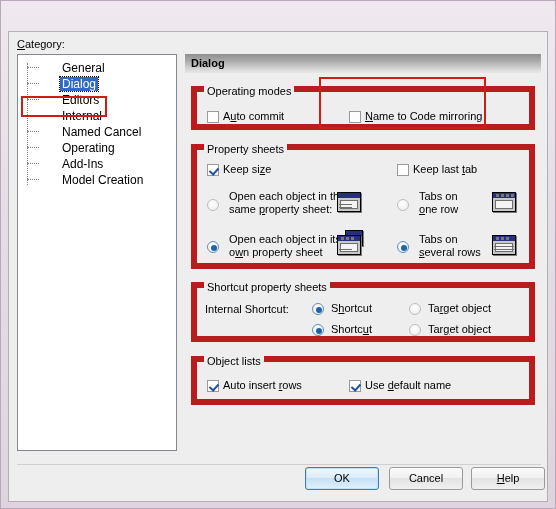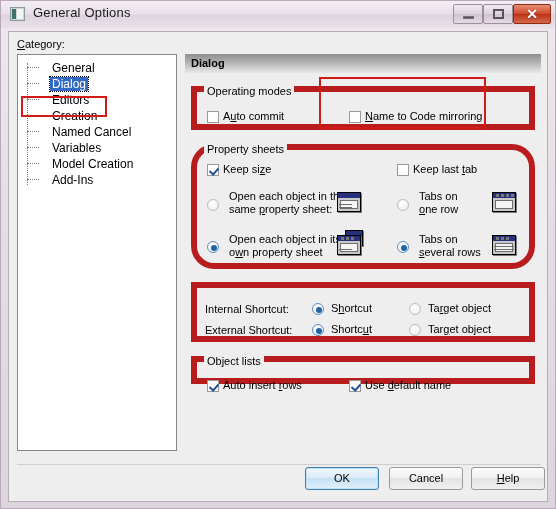--- a/index.html
+++ b/index.html
@@ -51,21 +51,21 @@
   }
   #category-label{position:absolute;left:8px;top:6px;font-size:11px;}
   #category-label u{text-decoration:underline;}
   
   #tree{
     position:absolute;left:8px;top:22px;width:160px;height:397px;
     background:#fff;border:1px solid #828790;box-sizing:border-box;
     overflow:hidden;
   }
   .tree-item{
-    position:relative;height:16px;line-height:16px;padding-left:32px;
+    position:relative;height:16px;line-height:16px;padding-left:42px;
     font-size:12px;white-space:nowrap;cursor:default;
   }
   .tree-item .dash{
     position:absolute;left:9px;top:7px;width:12px;height:1px;
     border-top:1px dotted #808080;
   }
   .tree-stem{
     position:absolute;left:9px;top:8px;width:1px;height:122px;
     border-left:1px dotted #808080;
   }
@@ -146,89 +146,72 @@
     box-shadow:0 0 0 1px #bfe0f5 inset;
   }
   #cancel-button{left:388px;}
   #help-button{left:470px;}
 </style>
 </head>
 <body>
 
 <div id="window">
 
-  <div id="titlebar">
-    <div id="title-icon">
-      <div class="left"></div>
-        <div class="right"></div>
-    </div>
-    <div id="title-text">General Options</div>
-
-    <div class="winbtn" id="btn-min">
-      <div class="glyph"></div>
-    </div>
-    <div class="winbtn" id="btn-max">
-      <div class="glyph"></div>
-    </div>
-    <div class="winbtn" id="btn-close">
-      <div class="glyph">✕</div>
-    </div>
-  </div>
 
   <div id="client">
 
     <div id="category-label"><u>C</u>ategory:</div>
 
     <div id="tree">
       <div class="tree-stem"></div>
       <div style="padding-top:5px">
         <div class="tree-item">
           <span class="dash"></span><span class="lbl">General</span>
         </div>
         <div class="tree-item selected">
           <span class="dash"></span><span class="lbl">Dialog</span>
         </div>
         <div class="tree-item">
           <span class="dash"></span><span class="lbl">Editors</span>
         </div>
         <div class="tree-item">
-          <span class="dash"></span><span class="lbl">Creation</span>
+          <span class="dash"></span><span class="lbl">Internal</span>
         </div>
         <div class="tree-item">
           <span class="dash"></span><span class="lbl">Named Cancel</span>
         </div>
         <div class="tree-item">
-          <span class="dash"></span><span class="lbl">Variables</span>
+          <span class="dash"></span><span class="lbl">Operating</span>
+        </div>
+        <div class="tree-item">
+          <span class="dash"></span><span class="lbl">Add-Ins</span>
         </div>
         <div class="tree-item">
           <span class="dash"></span><span class="lbl">Model Creation</span>
-        </div>
-        <div class="tree-item">
-          <span class="dash"></span><span class="lbl">Add-Ins</span>
         </div>
       </div>
     </div>
     <div id="dialog-highlight"></div>
 
     <div id="pane">
 
       <div id="pane-header">
         <span>Dialog</span>
       </div>
 
       <div class="group" style="left:6px;top:32px;width:344px;height:44px;">
         <div class="group-title">Operating modes</div>
         <div class="cb" style="left:10px;top:19px;"></div>
         <div class="ctl-label" style="left:26px;top:18px;">A<u>u</u>to commit</div>
 
         <div class="cb" style="left:152px;top:19px;"></div>
         <div class="ctl-label" style="left:168px;top:18px;"><u>N</u>ame to Code mirroring</div>
       </div>
 
-      <div class="group" style="left:6px;top:90px;width:344px;height:125px;border-radius:23px;">
+      <div class="group" style="left:6px;top:90px;width:344px;height:125px;">
         <div class="group-title">Property sheets</div>
 
         <div class="cb checked" style="left:10px;top:14px;"></div>
         <div class="ctl-label" style="left:26px;top:13px;">Keep si<u>z</u>e</div>
 
         <div class="cb" style="left:200px;top:14px;"></div>
         <div class="ctl-label" style="left:216px;top:13px;">Keep last <u>t</u>ab</div>
 
         <div class="rb off" style="left:10px;top:49px;"></div>
         <div class="ctl-label" style="left:32px;top:40px;">
@@ -286,35 +269,35 @@
               <i style="left:7px"></i>
               <i style="left:12px"></i>
             </div>
           <div class="body"></div>
           <div class="ln" style="top:10px;width:20px;"></div>
           <div class="ln" style="top:13px;width:20px;"></div>
         </div>
       </div>
 
       <div class="group" style="left:6px;top:228px;width:344px;height:60px;">
+        <div class="group-title">Shortcut property sheets</div>
 
         <div class="ctl-label" style="left:8px;top:15px;">Internal Shortcut:</div>
         <div class="rb on" style="left:115px;top:15px;"></div>
         <div class="ctl-label" style="left:134px;top:14px;">S<u>h</u>ortcut</div>
         <div class="rb off" style="left:212px;top:15px;"></div>
         <div class="ctl-label" style="left:231px;top:14px;">Ta<u>r</u>get object</div>
 
-        <div class="ctl-label" style="left:8px;top:36px;">External Shortcut:</div>
         <div class="rb on" style="left:115px;top:36px;"></div>
         <div class="ctl-label" style="left:134px;top:35px;">Shortc<u>u</u>t</div>
         <div class="rb off" style="left:212px;top:36px;"></div>
         <div class="ctl-label" style="left:231px;top:35px;">Tar<u>g</u>et object</div>
       </div>
 
-      <div class="group" style="left:6px;top:302px;width:344px;height:28px;">
+      <div class="group" style="left:6px;top:302px;width:344px;height:49px;">
         <div class="group-title">Object lists</div>
         <div class="cb checked" style="left:10px;top:18px;"></div>
         <div class="ctl-label" style="left:26px;top:17px;">Auto insert <u>r</u>ows</div>
         <div class="cb checked" style="left:152px;top:18px;"></div>
         <div class="ctl-label" style="left:168px;top:17px;">Use <u>d</u>efault name</div>
       </div>
     </div>
 
     <div id="footer-sep"></div>
   </div>

